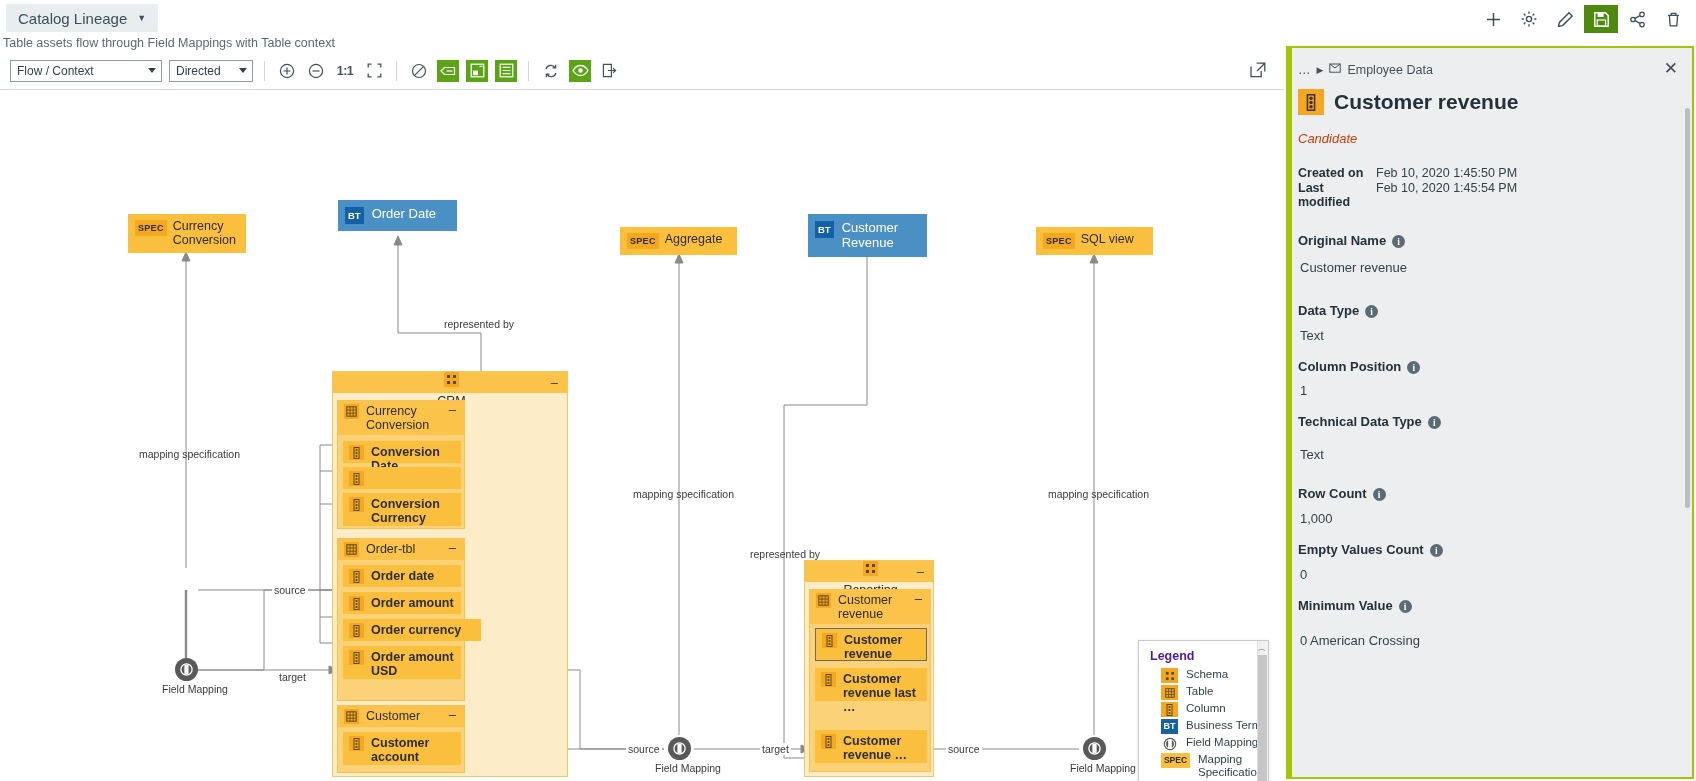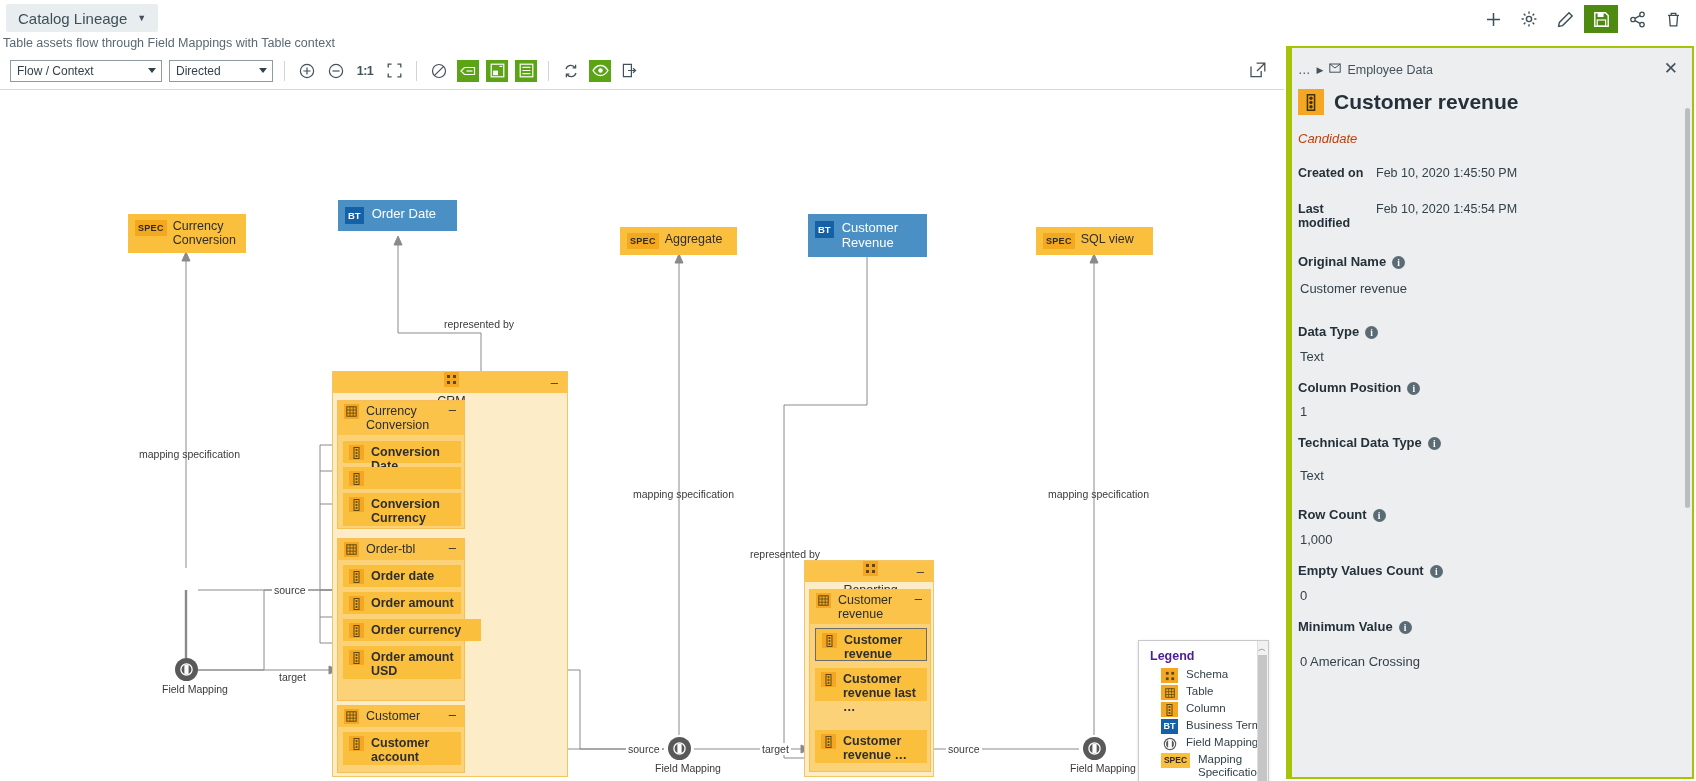--- a/index.html
+++ b/index.html
@@ -224,21 +224,21 @@
           </svg>
       </div>
     </div>
   </div>
 
   <div class="toolbar">
     <div class="select-box" style="width:152px">
       <span>Flow / Context</span>
       <span class="arw"></span>
     </div>
-    <div class="select-box" style="width:104px">
+    <div class="select-box" style="width:84px">
       <span>Directed</span>
       <span class="arw"></span>
     </div>
     <div class="sep"></div>
     <div class="tb-icon">
       <svg width="16" height="16" viewBox="0 0 16 16">
           <circle cx="8" cy="8" r="6.6" fill="none" stroke="currentColor" stroke-width="1.2"></circle>
           <path d="M8 4.4v7.2M4.4 8h7.2" stroke="currentColor" stroke-width="1.2"></path>
         </svg>
     </div>
@@ -718,21 +718,21 @@
               <circle cx="3.5" cy="6" r="1.2" fill="#3d3307"></circle>
               <circle cx="3.5" cy="9" r="1.2" fill="#3d3307"></circle>
             </svg>
         </span>
         <span class="rp-title">Customer revenue</span>
       </div>
       <div class="rp-sub">Candidate</div>
 
       <div style="height:20px"></div>
 
-      <div class="meta-row" style="margin-bottom:22px">
+      <div class="meta-row" style="margin-bottom:1px">
         <span class="meta-k">Created on</span>
         <span class="meta-v">Feb 10, 2020 1:45:50 PM</span>
       </div>
       <div class="meta-row">
         <span class="meta-k">Last modified</span>
         <span class="meta-v">Feb 10, 2020 1:45:54 PM</span>
       </div>
 
       <div style="height:24px"></div>
 

